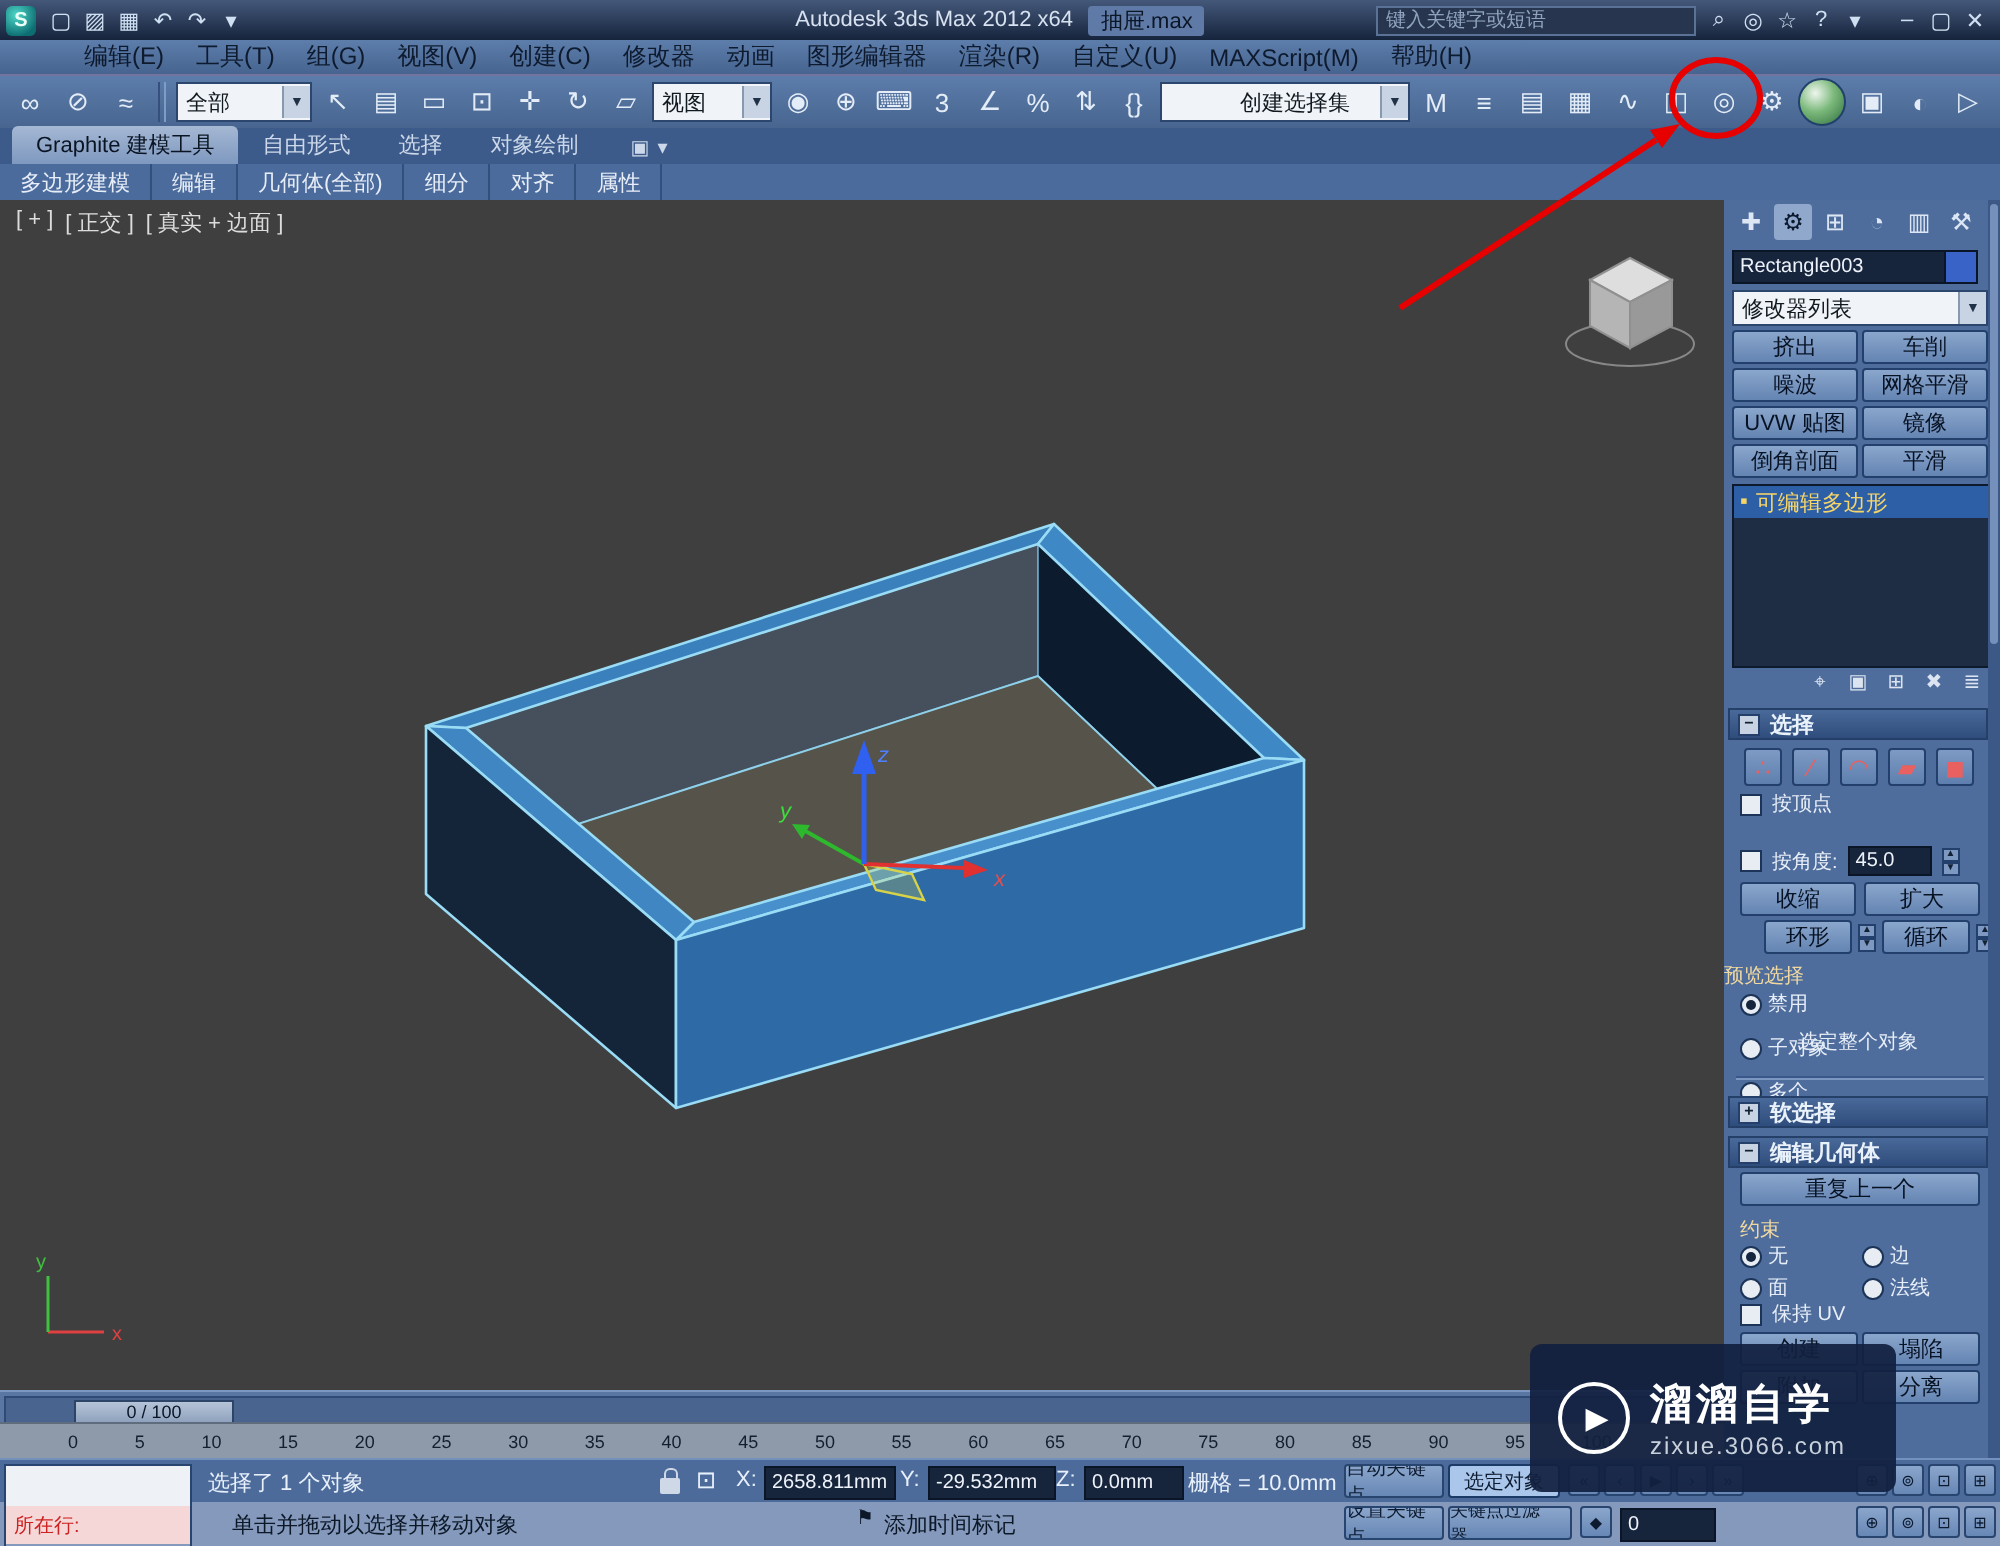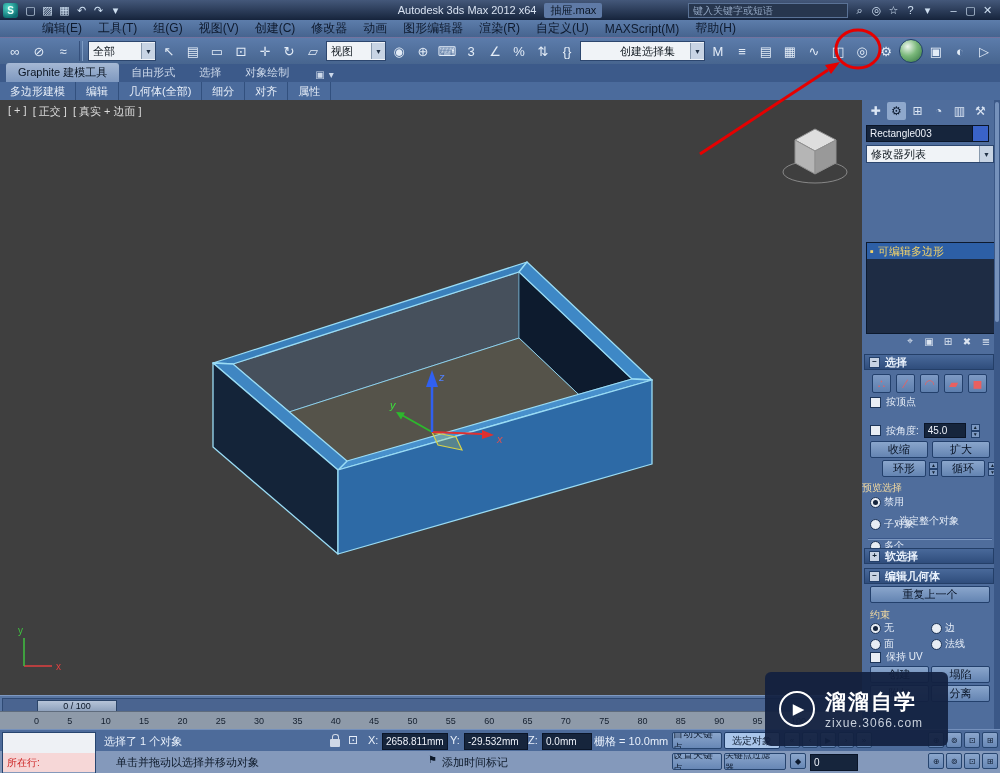--- a/index.html
+++ b/index.html
@@ -292,20 +292,30 @@
       <div class="ptab">◔</div>
       <div class="ptab">▥</div>
       <div class="ptab">⚒</div>
   </div>
   <div class="fld abs" style="left:4px;top:25px;width:100px;height:15px;">Rectangle003</div>
   <div class="swatch abs" style="left:110px;top:25px;"></div>
   <div class="combo abs" style="left:4px;top:45px;width:128px;box-sizing:border-box;">
     <span>修改器列表</span>
     <span class="carr">▼</span>
   </div>
+  <div class="grid2" style="top:65px;">
+    <div class="btn">挤出</div>
+      <div class="btn">车削</div>
+      <div class="btn">噪波</div>
+      <div class="btn">网格平滑</div>
+      <div class="btn">UVW 贴图</div>
+      <div class="btn">镜像</div>
+      <div class="btn">倒角剖面</div>
+      <div class="btn">平滑</div>
+  </div>
   <div class="stack" style="top:142px;height:90px;">
     <div class="stackrow selected">
         <span>▪</span>
         <span>可编辑多边形</span>
       </div>
   </div>
   <div class="abs" style="left:4px;top:234px;width:128px;display:flex;justify-content:flex-end;gap:3px;">
     <div class="mini-ico">⌖</div>
       <div class="mini-ico">▣</div>
       <div class="mini-ico">⊞</div>

